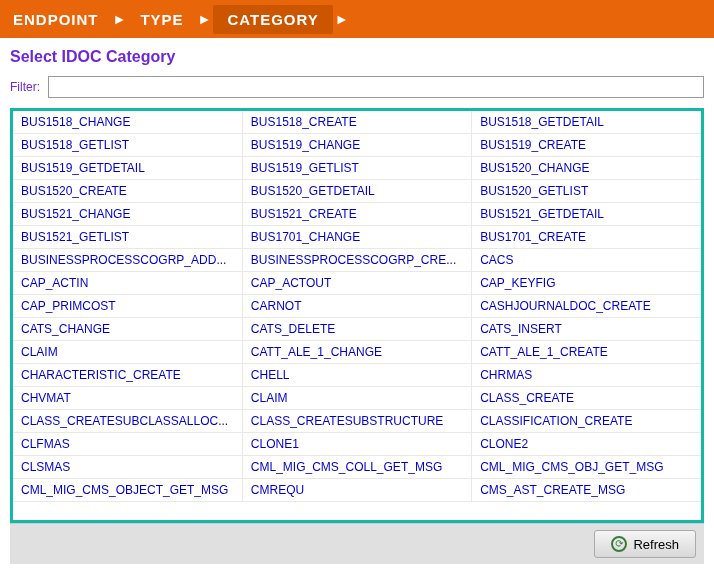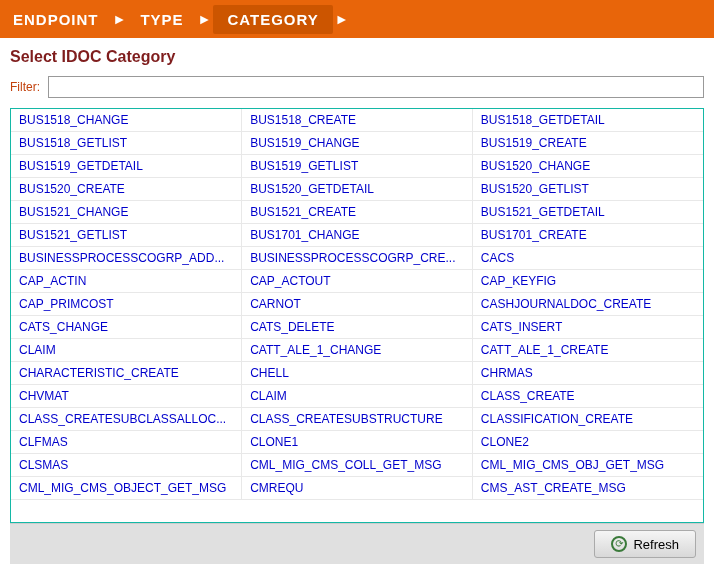--- a/index.html
+++ b/index.html
@@ -40,46 +40,46 @@
       padding: 10px;
       height: calc(574px - 38px);
       display: flex;
       flex-direction: column;
     }
 
     .page-title {
       font-size: 16px;
       font-weight: bold;
       margin-bottom: 10px;
-      color: #7f1d1d;
+      color: #6d28d9;
     }
 
     .filter-row {
       display: flex;
       align-items: center;
       margin-bottom: 10px;
       gap: 8px;
     }
     .filter-label {
       font-size: 12px;
-      color: #c2410c;
+      color: #6d28d9;
       font-weight: normal;
     }
     .filter-input {
       flex: 1;
       height: 22px;
       border: 1px solid #999;
       padding: 2px 4px;
       font-size: 12px;
     }
 
     
     .list-container {
       flex: 1;
-      border: 1px solid #14b8a6;
+      border: 3px solid #14b8a6;
       overflow: hidden;
       position: relative;
     }
     .list-scroll {
       width: 100%;
       height: 100%;
       overflow-y: scroll;
       overflow-x: hidden;
     }
     .list-table {

